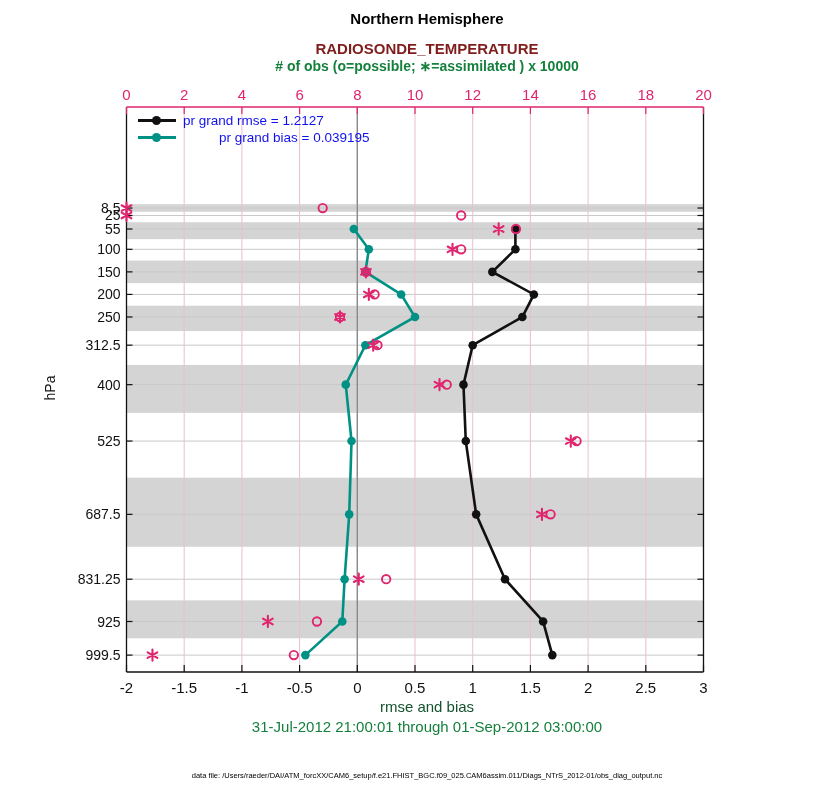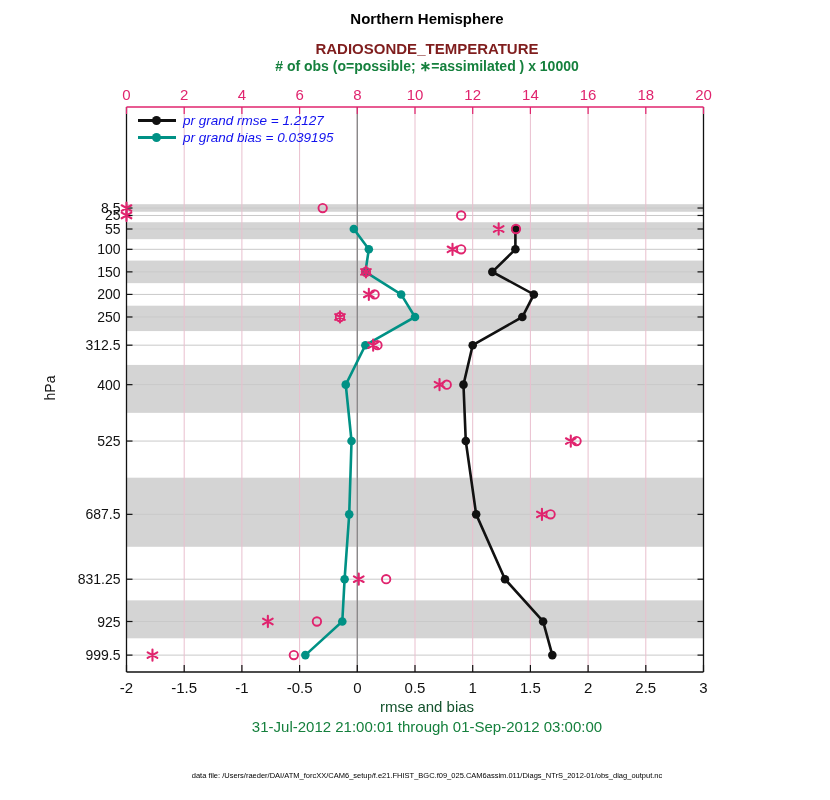--- a/index.html
+++ b/index.html
@@ -10,21 +10,21 @@
   .title2{top:32px;font-size:15px;font-weight:bold;color:#7f1d1d;margin-top:8px;}
   .obslabel{top:58px;font-size:14px;font-weight:bold;}
   .xlabel{top:698px;font-size:15px;color:#14532d;}
   .daterange{top:718px;font-size:15px;color:#15803d;}
   .fineprint{top:771px;font-size:7.5px;color:#000;}
   .ylabel{left:38px;top:380px;font-size:14px;color:#111;transform:rotate(-90deg);transform-origin:center;}
   .legend{left:138px;top:112px;}
   .legrow{display:flex;align-items:center;height:17px;}
   .legline{width:38px;height:2.6px;position:relative;margin-right:7px;flex:0 0 38px;}
   .legline .dot{position:absolute;width:9px;height:9px;border-radius:50%;left:14px;top:-3.2px;}
-  .legtext{font-size:13.5px;white-space:nowrap;font-style:italic;}
+  .legtext{font-size:13.5px;white-space:nowrap;}
   svg text{font-family:"Liberation Sans",sans-serif;}
 </style>
 </head>
 <body>
 
 <div class="abs ctr title1">Northern Hemisphere</div>
 <div class="abs ctr title2">RADIOSONDE_TEMPERATURE</div>
 <div class="abs ctr obslabel" id="obslabel" style="color: #15803d;"># of obs (o=possible; ∗=assimilated ) x 10000</div>
 
 <svg id="plot" class="abs" style="left:0;top:0" width="830" height="800" viewBox="0 0 830 800">
@@ -209,20 +209,20 @@
   <div class="legrow">
     <span class="legline" id="leg-rmse" style="background: rgb(17, 17, 17);">
         <span class="dot" style="background: rgb(17, 17, 17);"></span>
       </span>
     <span class="legtext" id="legtext-rmse" style="color: rgb(17, 17, 238);">pr grand rmse = 1.2127</span>
   </div>
   <div class="legrow">
     <span class="legline" id="leg-bias" style="background: rgb(0, 145, 133);">
         <span class="dot" style="background: rgb(0, 145, 133);"></span>
       </span>
-    <span class="legtext" id="legtext-bias" style="color: rgb(17, 17, 238);">pr grand bias = 0.039195</span>
+    <span class="legtext" id="legtext-bias" style="color: rgb(17, 17, 238); margin-left: 36px;">pr grand bias = 0.039195</span>
   </div>
 </div>
 
 <div class="abs ylabel">hPa</div>
 <div class="abs ctr xlabel">rmse and bias</div>
 <div class="abs ctr daterange">31-Jul-2012 21:00:01 through 01-Sep-2012 03:00:00</div>
 <div class="abs ctr fineprint">data file: /Users/raeder/DAI/ATM_forcXX/CAM6_setup/f.e21.FHIST_BGC.f09_025.CAM6assim.011/Diags_NTrS_2012-01/obs_diag_output.nc</div>
 
 </body></html>

